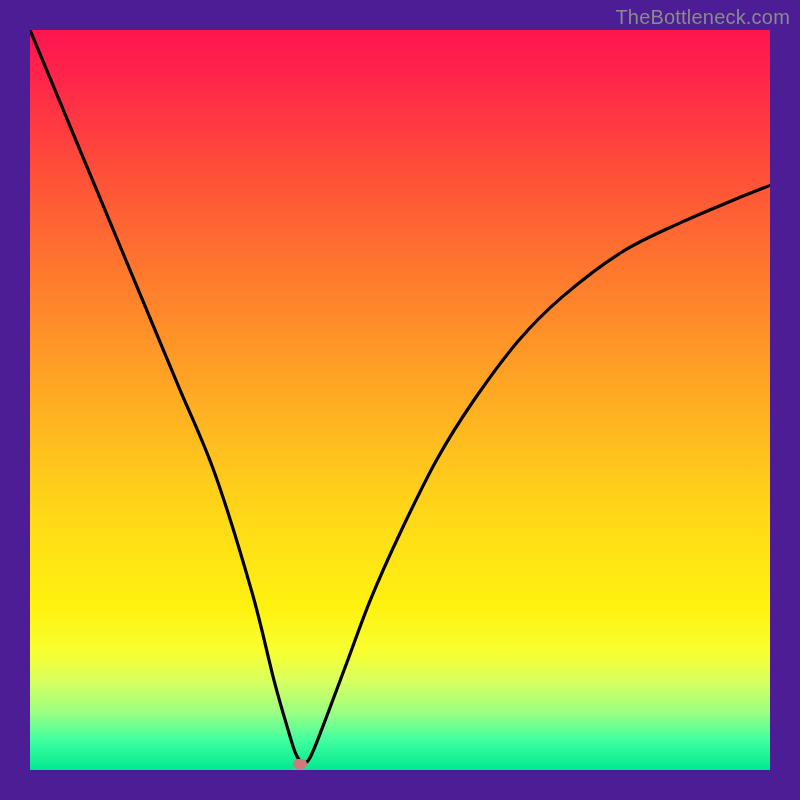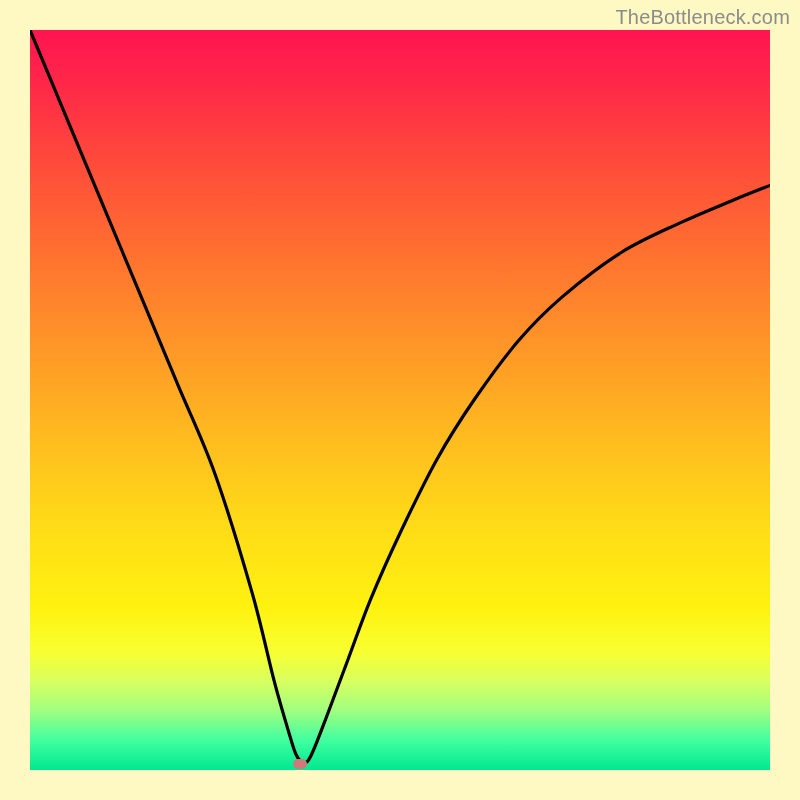--- a/index.html
+++ b/index.html
@@ -1,21 +1,21 @@
 <!DOCTYPE html>
 <html><head>
 <meta charset="utf-8">
 <style>
   * { margin: 0; padding: 0; box-sizing: border-box; }
   html, body { width: 800px; height: 800px; overflow: hidden; background: #000; }
   .frame {
     position: relative;
     width: 800px;
     height: 800px;
-    background: #fef9c3;
+    background: #4c1d95;
     text-align: center;
   }
   .plot-area {
     position: absolute;
     left: 30px;
     top: 30px;
     width: 740px;
     height: 740px;
     background: linear-gradient(to bottom,
       #ff1450 0%,

